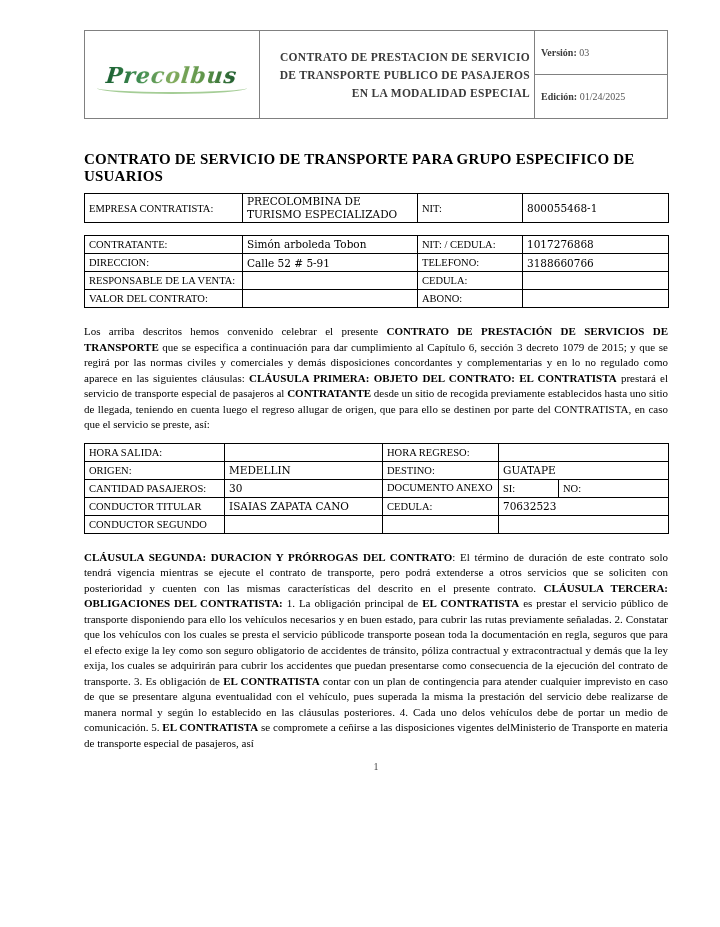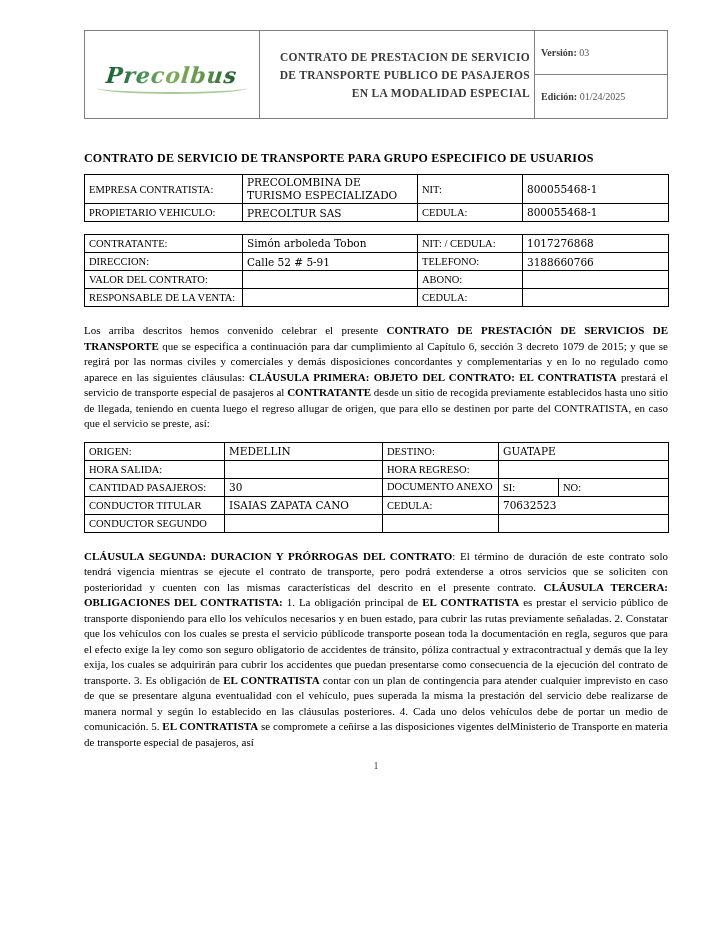--- a/index.html
+++ b/index.html
@@ -86,21 +86,21 @@
     padding: 6px 6px;
     height: 31px;
     margin-top: 8px;
   }
   .meta-label { font-weight: bold; }
   .meta-val { font-weight: normal; color:#555; }
 
   
   .sec-title {
     margin: 32px 0 8px 0;
-    font-size: 12px;
+    font-size: 15px;
     font-weight: bold;
     letter-spacing: .2px;
   }
   
   table.data {
     border-collapse: collapse;
     width: 584px;
     table-layout: fixed;
     margin-bottom: 4px;
     border-radius: 13px;
@@ -178,26 +178,20 @@
         <col style="width:105px">
         <col style="width:146px">
     </colgroup>
     <tbody>
         <tr>
       <td class="lbl">EMPRESA CONTRATISTA:</td>
       <td class="val">PRECOLOMBINA DE TURISMO ESPECIALIZADO</td>
       <td class="lbl">NIT:</td>
       <td class="val">800055468-1</td>
     </tr>
-    <tr>
-      <td class="lbl">PROPIETARIO VEHICULO:</td>
-      <td class="val" style="vertical-align:bottom">PRECOLTUR SAS</td>
-      <td class="lbl">CEDULA:</td>
-      <td class="val">800055468-1</td>
-    </tr>
   </tbody>
     </table>
 
   <div class="spacer-sm"></div>
 
   <table class="data">
     <colgroup>
       <col style="width:158px">
         <col style="width:175px">
         <col style="width:105px">
@@ -210,56 +204,56 @@
       <td class="lbl">NIT: / CEDULA:</td>
       <td class="val">1017276868</td>
     </tr>
     <tr>
       <td class="lbl">DIRECCION:</td>
       <td class="val" style="vertical-align:bottom">Calle 52 # 5-91</td>
       <td class="lbl">TELEFONO:</td>
       <td class="val" style="vertical-align:bottom">3188660766</td>
     </tr>
     <tr>
+      <td class="lbl">RESPONSABLE DE LA VENTA:</td>
+      <td class="val"></td>
+      <td class="lbl">CEDULA:</td>
+      <td class="val"></td>
+    </tr>
+    <tr>
       <td class="lbl">VALOR DEL CONTRATO:</td>
       <td class="val"></td>
       <td class="lbl">ABONO:</td>
-      <td class="val"></td>
-    </tr>
-    <tr>
-      <td class="lbl">RESPONSABLE DE LA VENTA:</td>
-      <td class="val"></td>
-      <td class="lbl">CEDULA:</td>
       <td class="val"></td>
     </tr>
   </tbody>
     </table>
 
   <p class="body"><span>Los arriba descritos hemos convenido celebrar el presente </span><b>CONTRATO DE PRESTACIÓN DE SERVICIOS DE TRANSPORTE</b><span> que se especifica a continuación para dar cumplimiento al Capítulo 6, sección 3 decreto 1079 de 2015; y que se regirá por las normas civiles y comerciales y demás disposiciones concordantes y complementarias y en lo no regulado como aparece en las siguientes cláusulas: </span><b>CLÁUSULA PRIMERA: OBJETO DEL CONTRATO: EL CONTRATISTA</b><span> prestará el servicio de transporte especial de pasajeros al </span><b>CONTRATANTE</b><span> desde un sitio de recogida previamente establecidos hasta uno sitio de llegada, teniendo en cuenta luego el regreso allugar de origen, que para ello se destinen por parte del CONTRATISTA, en caso que el servicio se preste, así:</span></p>
 
   <table class="data">
     <colgroup>
       <col style="width:140px">
         <col style="width:158px">
         <col style="width:116px">
         <col style="width:60px">
         <col style="width:110px">
     </colgroup>
     <tbody>
     <tr>
+      <td class="lbl">HORA SALIDA:</td>
+      <td class="val"></td>
+      <td class="lbl">HORA REGRESO:</td>
+      <td class="val" colspan="2"></td>
+    </tr>
+    <tr>
       <td class="lbl">ORIGEN:</td>
       <td class="val">MEDELLIN</td>
       <td class="lbl">DESTINO:</td>
       <td class="val" colspan="2">GUATAPE</td>
-    </tr>
-    <tr>
-      <td class="lbl">HORA SALIDA:</td>
-      <td class="val"></td>
-      <td class="lbl">HORA REGRESO:</td>
-      <td class="val" colspan="2"></td>
     </tr>
     <tr>
       <td class="lbl">CANTIDAD PASAJEROS:</td>
       <td class="val">30</td>
       <td class="lbl" style="line-height:14px">DOCUMENTO ANEXO</td>
       <td class="lbl">SI:</td>
       <td class="lbl">NO:</td>
     </tr>
     <tr>
       <td class="lbl">CONDUCTOR TITULAR</td>

